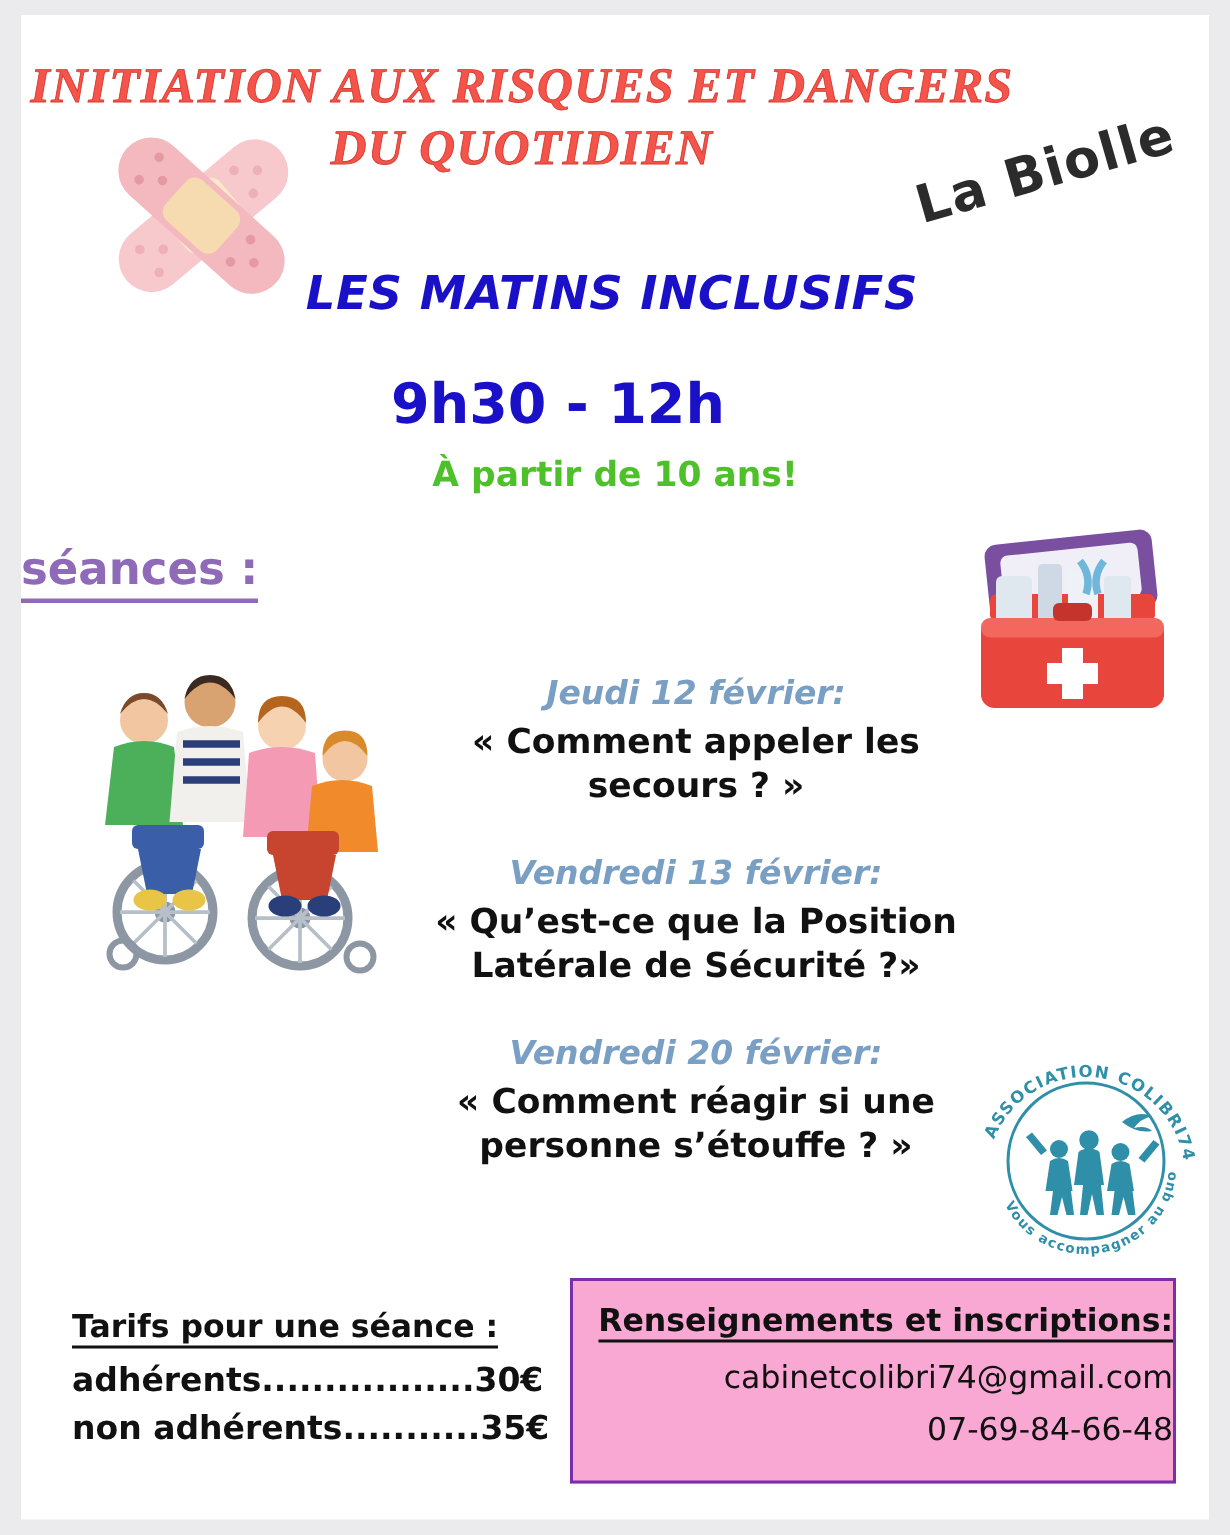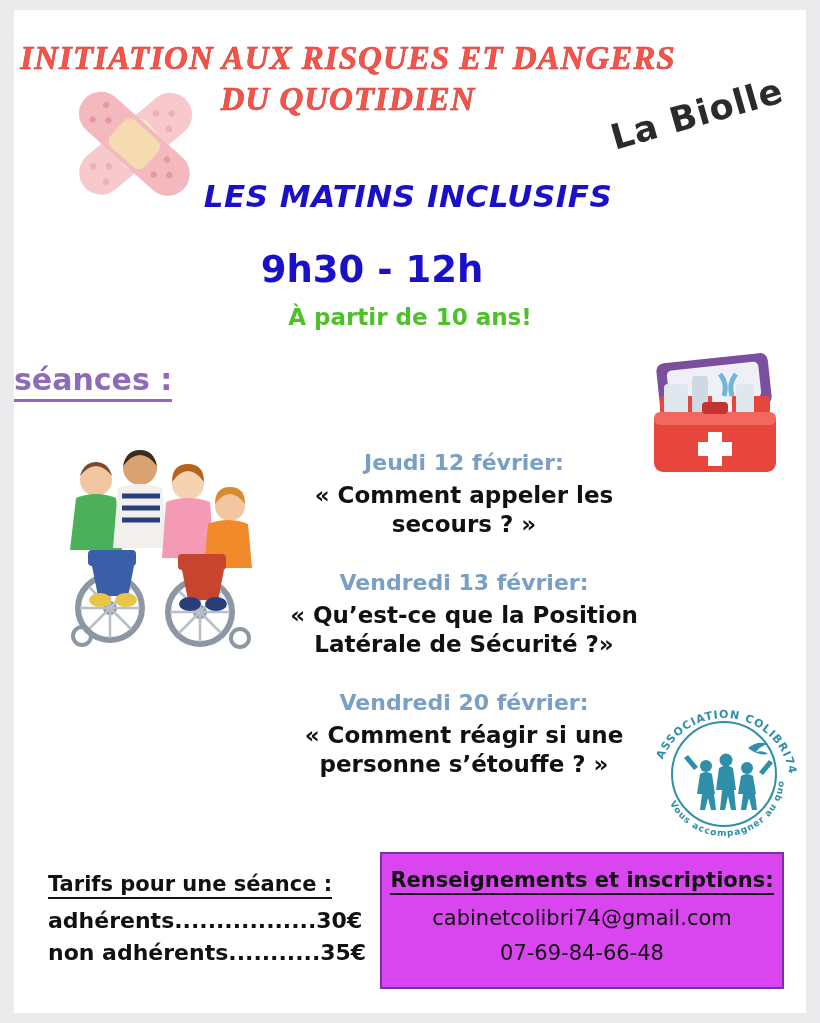--- a/index.html
+++ b/index.html
@@ -118,20 +118,21 @@
     width: 400px;
     text-align: center;
   }
   .session { margin-bottom: 30px; }
   .session-date {
     font-family: "DejaVu Sans", sans-serif;
     font-weight: bold;
     font-size: 22px;
     color: #7a9fc4;
     margin-bottom: 6px;
+    font-style: italic;
   }
   .session-topic {
     font-family: "DejaVu Sans", sans-serif;
     font-weight: bold;
     font-size: 23px;
     color: #111111;
     line-height: 1.28;
   }
 
   
@@ -160,24 +161,24 @@
     white-space: pre;
   }
 
   
   .contact-box {
     position: absolute;
     left: 366px;
     top: 842px;
     width: 404px;
     height: 137px;
-    background: #d946ef;
+    background: #f9a8d4;
     border: 2px solid #7a2fa8;
     box-sizing: border-box;
-    text-align: center;
+    text-align: right;
     padding-top: 14px;
   }
   .contact-title {
     font-family: "DejaVu Sans", sans-serif;
     font-weight: bold;
     font-size: 21px;
     color: #111;
     border-bottom: 2px solid #111;
     display: inline-block;
     padding-bottom: 1px;

